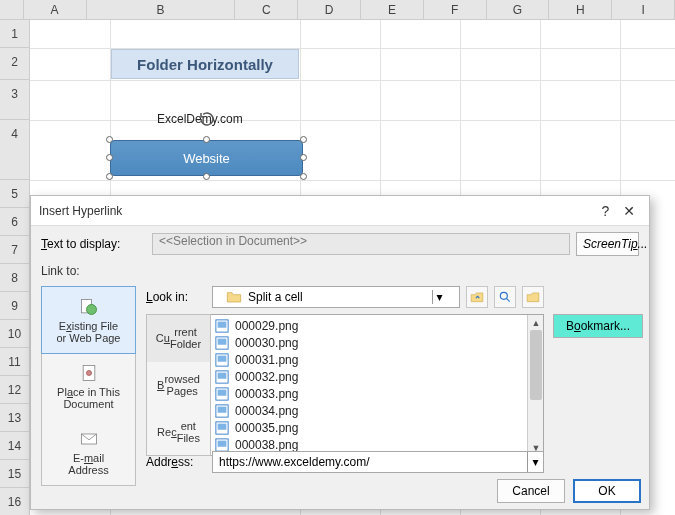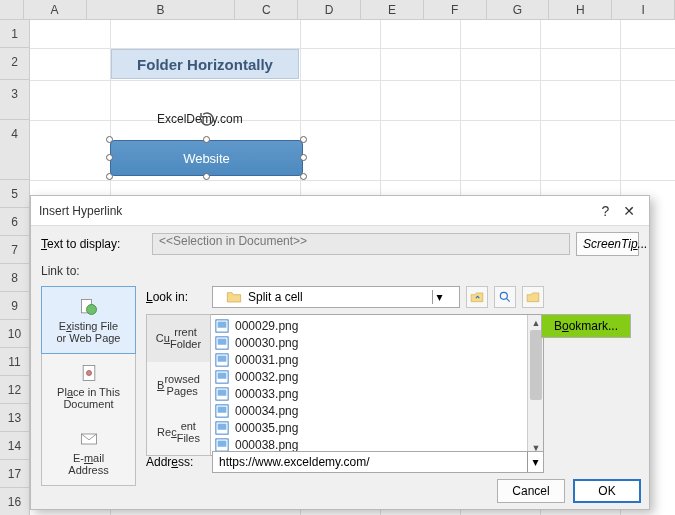--- a/index.html
+++ b/index.html
@@ -204,23 +204,23 @@
 }
 .file-list-inner{padding:2px 4px;}
 .file-row { display:flex;align-items:center;gap:6px;height:17px;font-size:12px;color:#222;}
 .file-ic{width:14px;height:14px;}
 .file-list .scrollbar{position:absolute;top:0;right:0;width:16px;height:100%;background:#f0f0f0;border-left:1px solid #ccc;}
 .file-list .scrollbar .thumb{position:absolute;top:15px;left:2px;width:12px;height:70px;background:#c8c8c8;border-radius:2px;}
 .file-list .scrollbar .arrow-u,.file-list .scrollbar .arrow-d{position:absolute;left:0;width:16px;height:15px;display:flex;align-items:center;justify-content:center;color:#555;font-size:9px;}
 .file-list .scrollbar .arrow-u{top:0;}
 .file-list .scrollbar .arrow-d{bottom:0;}
 .bookmark-btn {
-  position:absolute; top:88px; right:18px;
+  position:absolute; top:88px; right:6px;
   width:90px;height:24px;
-  background:#84cc16;border:1px solid #b0b0b0;font-size:12px;
+  background:#5eead4;border:1px solid #b0b0b0;font-size:12px;
 }
 .addr-row {
   position:absolute; bottom:36px; left:115px; right:105px;
   display:flex;align-items:center;gap:6px;
 }
 .addr-row label{width:60px;}
 .addr-input {
   flex:1;height:22px;background:#fff;border:1px solid #a8a8a8;
   display:flex;align-items:center;padding:0 6px;font-size:12px;position:relative;
 }
@@ -260,21 +260,21 @@
     <div class="row-h">5</div>
     <div class="row-h">6</div>
     <div class="row-h">7</div>
     <div class="row-h">8</div>
     <div class="row-h">9</div>
     <div class="row-h">10</div>
     <div class="row-h">11</div>
     <div class="row-h">12</div>
     <div class="row-h">13</div>
     <div class="row-h">14</div>
-    <div class="row-h">17</div>
+    <div class="row-h">15</div>
     <div class="row-h">16</div>
   </div>
   <div class="grid">
     
     
   </div>
 
   <div style="position:absolute;top:20px;left:30px;width:645px;height:495px;pointer-events:none;">
     <div style="position:absolute;top:0;left:80px;width:0;height:100%;border-left:1px solid #e2e2e2;"></div>
     <div style="position:absolute;top:0;left:270px;width:0;height:100%;border-left:1px solid #e2e2e2;"></div>

